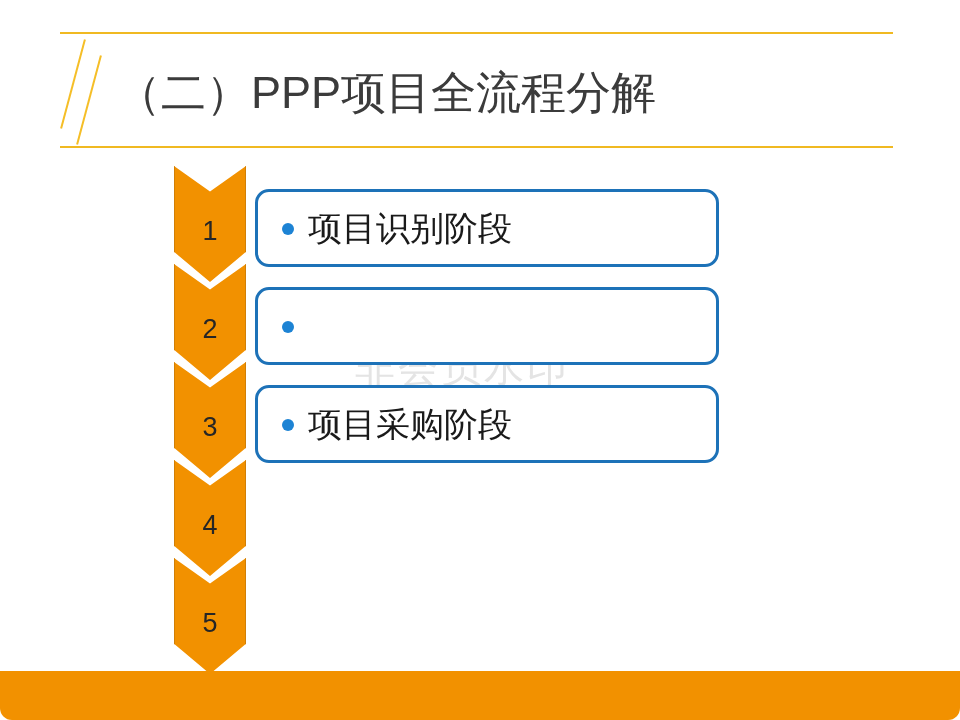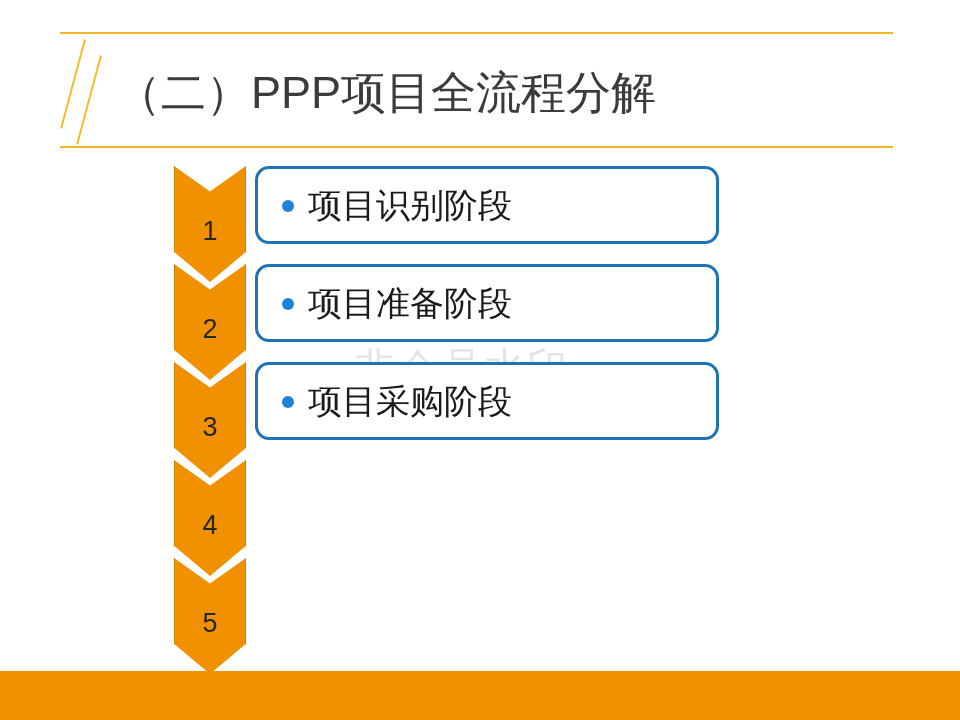--- a/index.html
+++ b/index.html
@@ -7,20 +7,21 @@
     padding: 0;
     background: #ffffff;
   }
   #slide {
     position: relative;
     width: 960px;
     height: 720px;
     background: #ffffff;
     overflow: hidden;
     font-family: "Liberation Sans", "DejaVu Sans", sans-serif;
+    border-radius: 12px;
   }
 
   
   .rule {
     position: absolute;
     left: 60px;
     width: 833px;
     height: 2px;
     background: #F0B921;
   }
@@ -118,20 +119,21 @@
     left: 255px;
     width: 464px;
     height: 78px;
     box-sizing: border-box;
     border: 3px solid #1D72B8;
     border-radius: 14px;
     background: #ffffff;
     display: flex;
     align-items: center;
     padding-left: 24px;
+    margin-top: 23px;
   }
   .phase-box .bullet {
     width: 12px;
     height: 12px;
     border-radius: 50%;
     background: #1D83D4;
     flex: 0 0 auto;
     margin-right: 14px;
     margin-top: 2px;
   }
@@ -186,21 +188,20 @@
         <span class="num">5</span>
       </div>
     </div>
 
     <div class="phase-box" style="top:166px">
       <span class="bullet"></span>
       <span class="label">项目识别阶段</span>
     </div>
     <div class="phase-box" style="top:264px">
       <span class="bullet"></span>
-      <span class="label">项目准备阶段</span>
     </div>
     <div class="phase-box" style="top:362px">
       <span class="bullet"></span>
       <span class="label">项目采购阶段</span>
     </div>
 
   </div>
 
   <div id="bottom-bar"></div>
 

